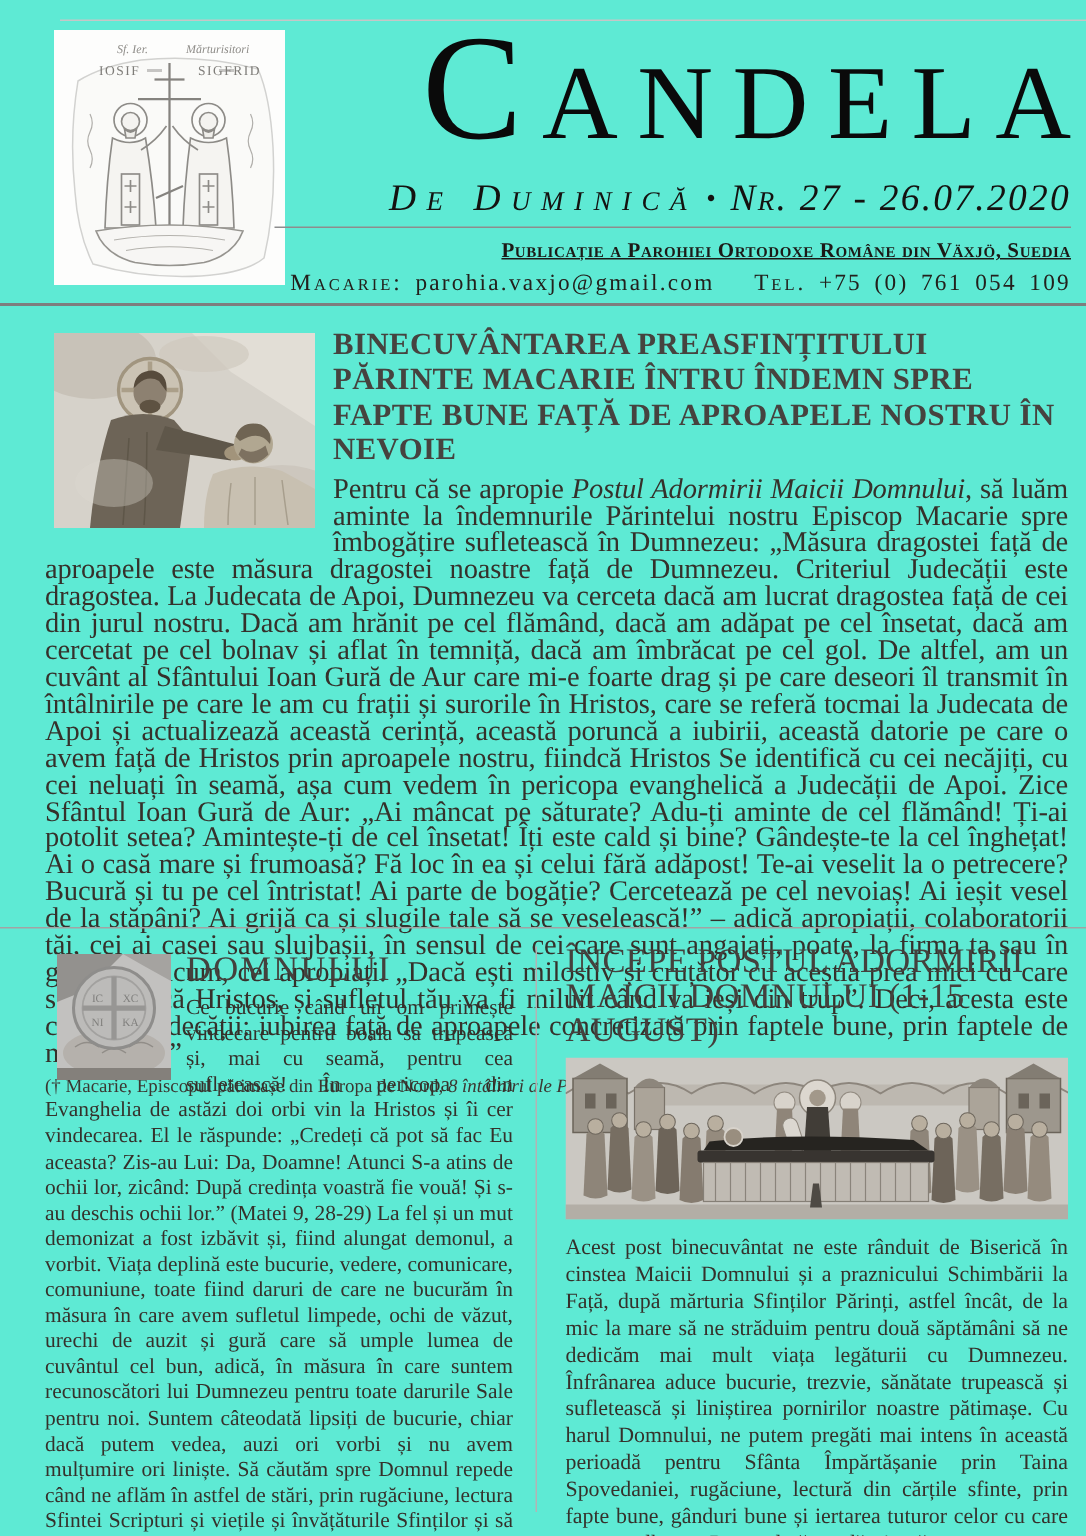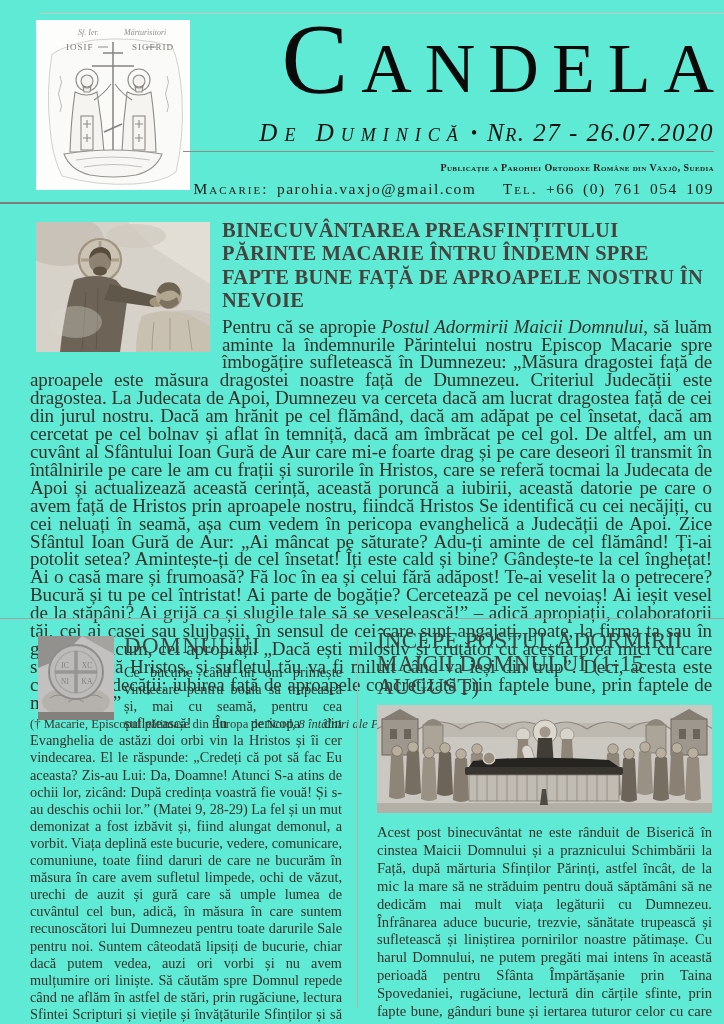--- a/index.html
+++ b/index.html
@@ -25,22 +25,22 @@
     position:absolute; top:8px; right:0; white-space:nowrap;
     font-variant:small-caps; font-size:100px; line-height:102px;
     letter-spacing:13px; margin-right:-13px; color:#0a0a0a;
   }
   .subtitle { position:absolute; top:119px; right:0; white-space:nowrap; font-size:25px; line-height:27px; color:#141210;font-style:italic; }
   .subtitle .sub { font-variant:small-caps; letter-spacing:7px; }
   .subtitle .bullet { font-size:18px; margin:0 10px 0 6px; vertical-align:2px; color:#141210; }
   .subtitle .issue { font-variant:small-caps; letter-spacing:1.5px; }
   .publisher {
     position:absolute; top:158px; right:0; white-space:nowrap;
-    font-variant:small-caps; font-weight:700; font-size:10px; line-height:19px;
-    letter-spacing:0.4px; color:#1c1a17;
+    font-variant:small-caps; font-weight:700; font-size:14px; line-height:19px;
+    letter-spacing:0.4px; color:#1c1a17;text-decoration:underline;
   }
   .contact {
     position:absolute; top:179px; right:0; white-space:nowrap;
     font-size:15.5px; line-height:19px; letter-spacing:1.5px; word-spacing:3px; color:#23201c;
   }
   .contact .sc-label { font-variant:small-caps; letter-spacing:2px; }
   .contact .email { margin-right:18px;text-align:center; }
 
   .article { position:absolute; left:30px; top:219px; width:682px; }
   .art-img { float:left; width:174px; height:130px; margin:3px 12px 17px 6px; }
@@ -116,21 +116,21 @@
   <div class="mast">
     <div class="title">Candela</div>
     <div class="subtitle">
       <span class="sub">De Duminică</span><span class="bullet">•</span><span class="issue">Nr. 27 - 26.07.2020</span>
     </div>
     <div class="publisher">Publicație a Parohiei Ortodoxe Române din Växjö, Suedia</div>
     <div class="contact">
       <span class="sc-label">Macarie:</span>
       <span class="email">parohia.vaxjo@gmail.com</span>
       <span class="sc-label">Tel.</span>
-      <span>+66 (0) 761 054 109</span>
+      <span>+75 (0) 761 054 109</span>
     </div>
   </div>
 
   <div class="rule" id="sub-rule"></div>
   <div class="rule" id="header-rule"></div>
 
   <div class="article">
     <div class="art-img">
       <svg width="174" height="130" viewBox="0 0 174 130" xmlns="http://www.w3.org/2000/svg">
         <rect width="174" height="130" fill="#d6d2ca"></rect>

